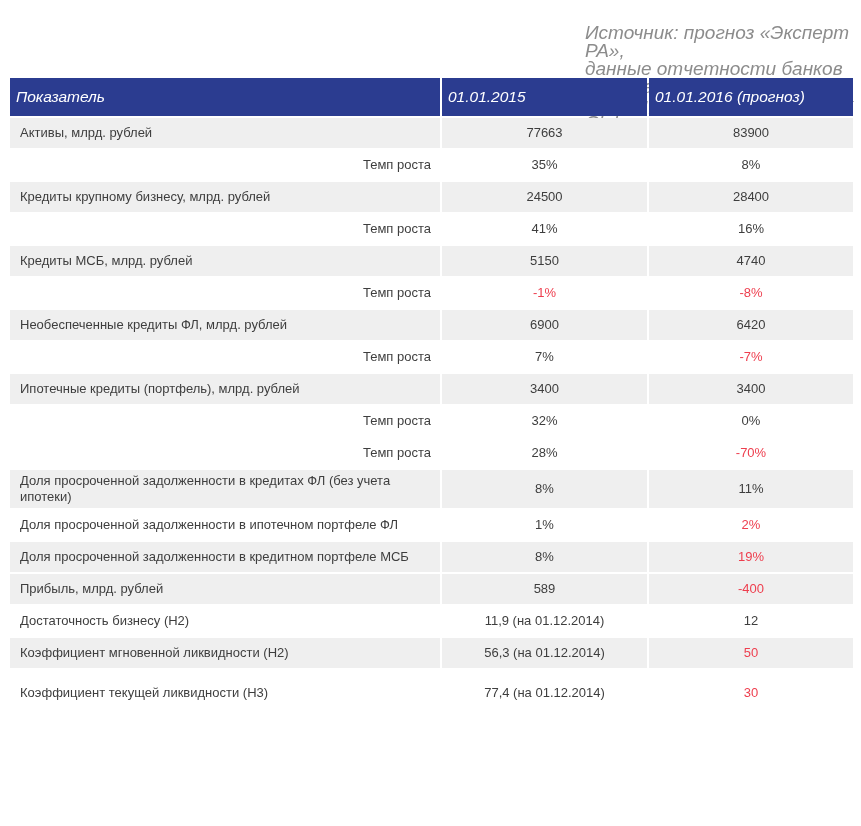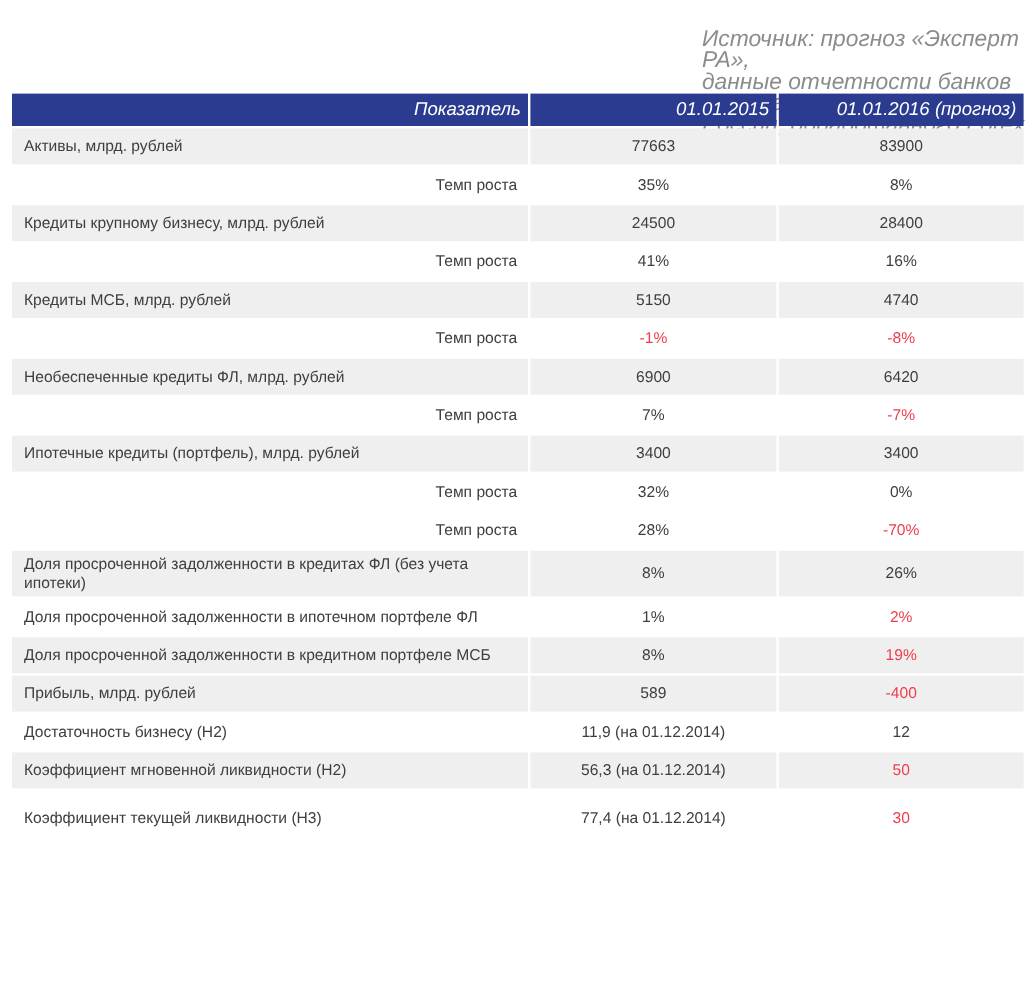--- a/index.html
+++ b/index.html
@@ -19,21 +19,21 @@
     position:absolute;left:585px;top:24px;width:272px;
     font-style:italic;font-size:19px;line-height:18px;color:var(--source);
   }
   table.forecast{
     position:absolute;left:8px;top:76px;width:845px;
     border-collapse:separate;border-spacing:2px;table-layout:fixed;
   }
   col.c1{width:430px;} col.c2{width:205px;} col.c3{width:204px;}
   th{
     background:var(--header-bg);color:#ffffff;font-style:italic;font-weight:normal;
-    font-size:15.5px;height:27px;text-align:right;padding:2px 6px;
+    font-size:15.5px;height:38px;text-align:left;padding:2px 6px;
   }
   td{
     font-size:13px;height:30px;text-align:center;vertical-align:middle;
     padding:3px 8px;line-height:16px;background:#ffffff;
   }
   tr.shaded td{background:var(--shade);}
   td.c-label{text-align:left;padding-left:10px;padding-right:18px;}
   td.c-label.right{text-align:right;padding-right:9px;}
   td.neg{color:var(--neg);}
   tr.tall td{height:46px;}
@@ -112,21 +112,21 @@
         <td class="">0%</td>
       </tr>
       <tr class="">
         <td class="c-label right">Темп роста</td>
         <td class="">28%</td>
         <td class="neg">-70%</td>
       </tr>
       <tr class="shaded">
         <td class="c-label">Доля просроченной задолженности в кредитах ФЛ (без учета ипотеки)</td>
         <td class="">8%</td>
-        <td class="">26%</td>
+        <td class="">11%</td>
       </tr>
       <tr class="">
         <td class="c-label">Доля просроченной задолженности в ипотечном портфеле ФЛ</td>
         <td class="">1%</td>
         <td class="neg">2%</td>
       </tr>
       <tr class="shaded">
         <td class="c-label">Доля просроченной задолженности в кредитном портфеле МСБ</td>
         <td class="">8%</td>
         <td class="neg">19%</td>

